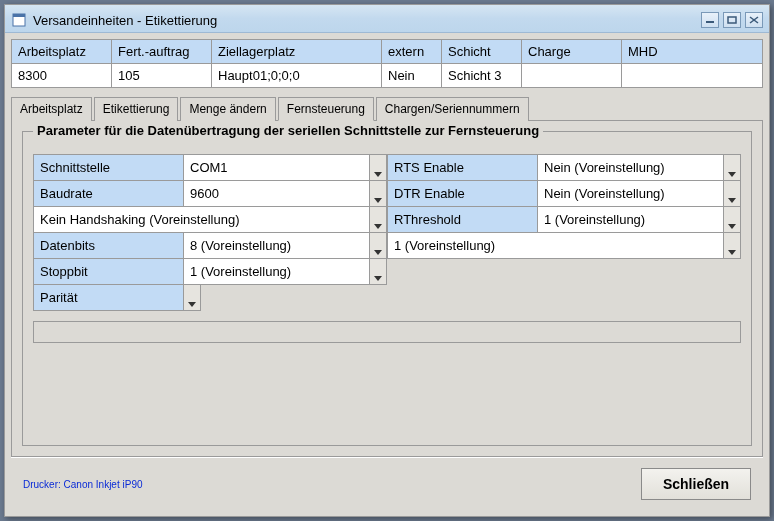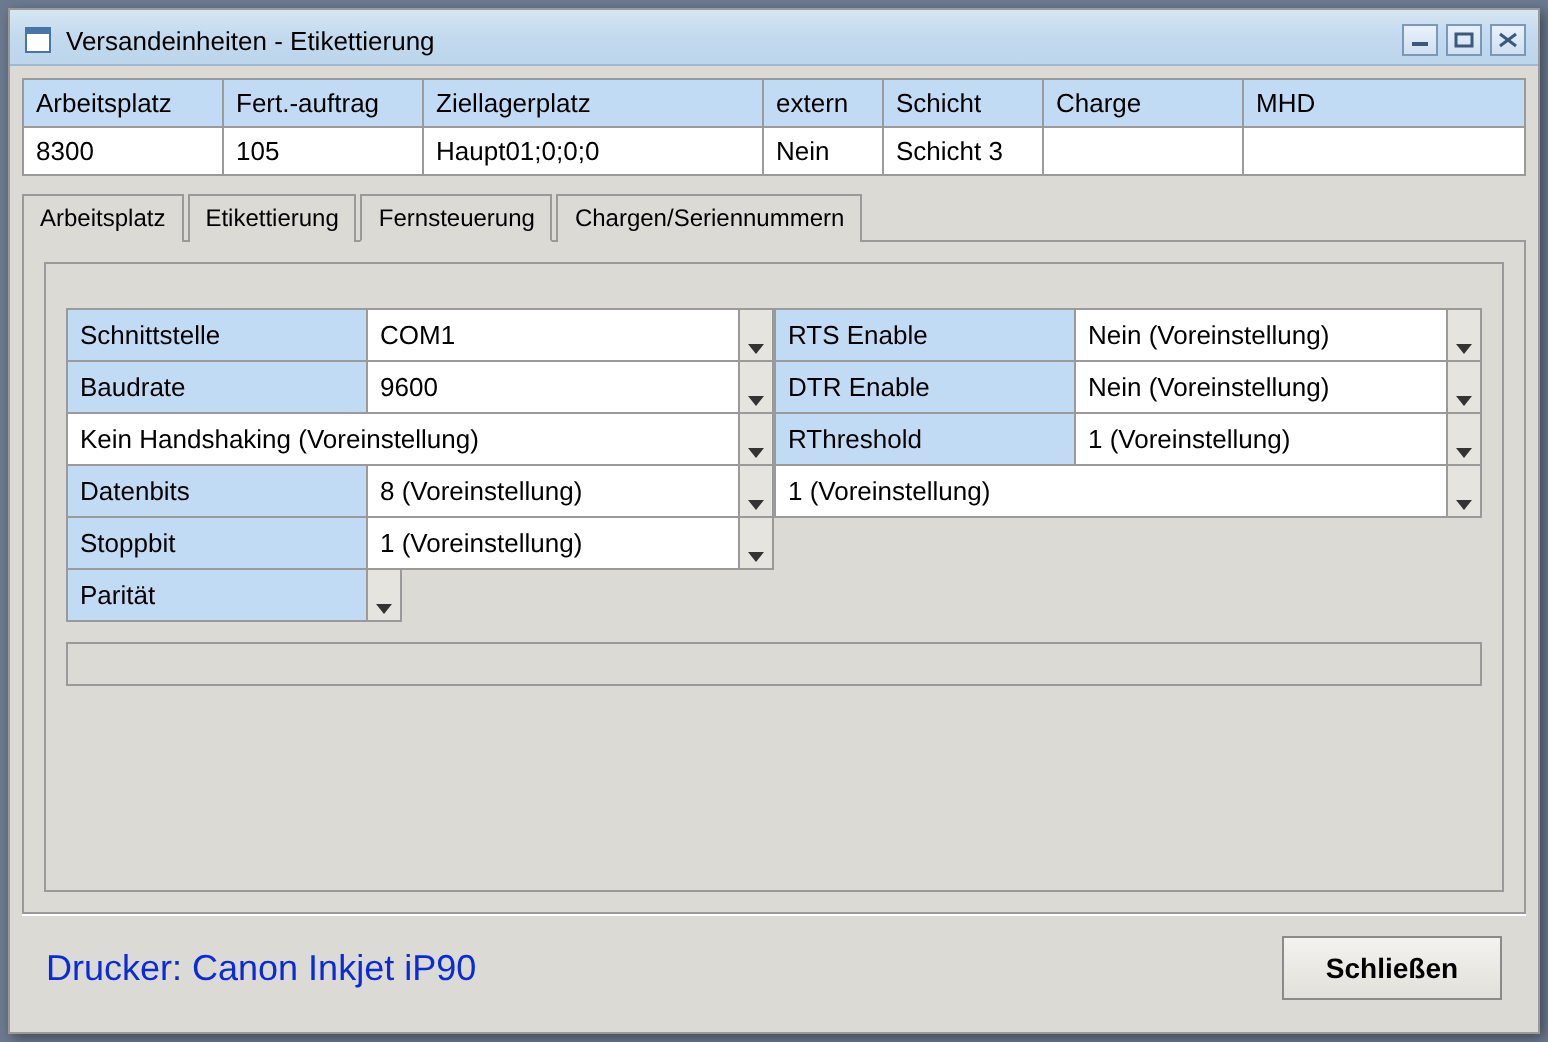--- a/index.html
+++ b/index.html
@@ -92,21 +92,21 @@
     cursor: pointer; padding-bottom: 3px;
   }
   .dd svg { display: block; }
   .statusstrip {
     border: 1px solid #9a9a9a; height: 22px; margin-top: 10px; background: #dcdad5;
   }
   .footer {
     border-top: 1px solid #fff; padding: 10px 12px 10px 12px;
     display: flex; align-items: center; justify-content: space-between;
   }
-  .printer { color: #0a2bd6; font-size: 18px; }
+  .printer { color: #0a2bd6; font-size: 10px; }
   .closebtn {
     width: 110px; height: 32px; border: 1px solid #8a8a8a;
     background: linear-gradient(#f3f2ee,#e2e0da); font-size: 14px;
     font-weight: bold; cursor: pointer;
   }
   .row + .row .label, .row + .row .value, .row + .row .dd { border-top: none; }
 </style>
 </head>
 <body>
 
@@ -159,26 +159,28 @@
         <td>Schicht 3</td>
         <td></td>
         <td></td>
       </tr>
     </tbody>
       </table>
 
     <div class="tabs">
       <div class="tab">Arbeitsplatz</div>
       <div class="tab">Etikettierung</div>
+      <div class="tab">Menge ändern</div>
       <div class="tab active">Fernsteuerung</div>
       <div class="tab">Chargen/Seriennummern</div>
     </div>
 
     <div class="tabpanel">
       <div class="group">
+        <div class="group-legend">Parameter für die Datenübertragung der seriellen Schnittstelle zur Fernsteuerung</div>
         <div class="cols">
           <div class="col">
             <div class="row">
                 <div class="label">Schnittstelle</div>
                 <div class="value">COM1</div>
                 <div class="dd">
                   <svg width="8" height="5">
                     <polygon points="0,0 8,0 4,5" fill="#333"></polygon>
                   </svg>
                 </div>

